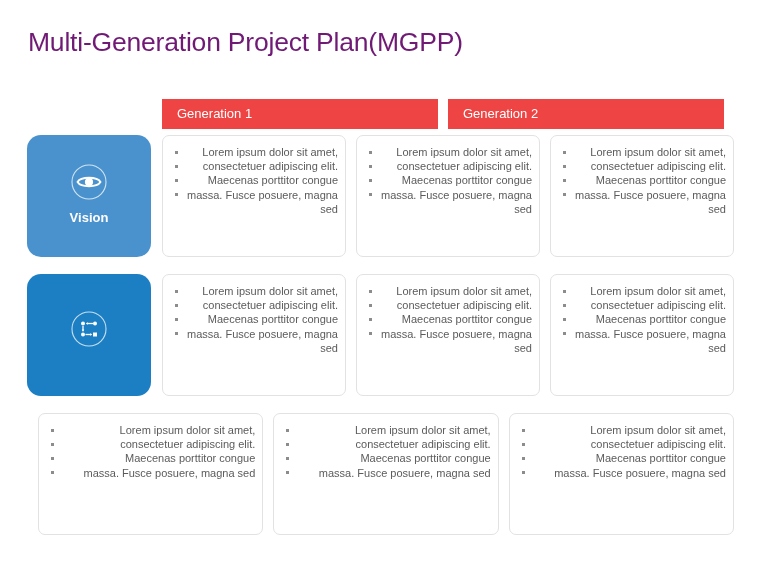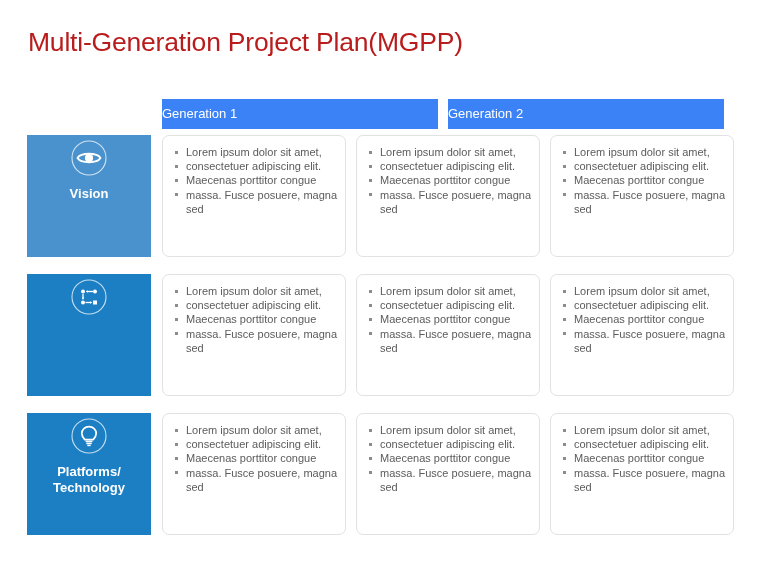--- a/index.html
+++ b/index.html
@@ -21,21 +21,21 @@
     background: #ffffff;
   }
 
   
   .slide-title {
     position: absolute;
     left: 28px;
     top: 27px;
     font-size: 26.5px;
     font-weight: 400;
-    color: #b91c1c;
+    color: #701a75;
     letter-spacing: -0.2px;
     white-space: nowrap;
   }
 
   
   .matrix {
     position: absolute;
     left: 27px;
     top: 99px;
     width: 707px;
@@ -51,24 +51,25 @@
     flex: 0 0 124px;
     height: 30px;
   }
   .head-gap {
     width: 11px;
     flex: 0 0 11px;
   }
   .col-head {
     flex: 1 1 0;
     height: 30px;
-    background: #3b82f6;
+    background: #ef4444;
     color: #ffffff;
     font-size: 13px;
     line-height: 30px;
+    padding-left: 15px;
     box-sizing: border-box;
     white-space: nowrap;
     overflow: hidden;
   }
   .col-gap {
     width: 10px;
     flex: 0 0 10px;
   }
 
   .matrix-row {
@@ -78,24 +79,25 @@
     height: 122px;
   }
   .matrix-row.row-spaced {
     margin-top: 17px;
   }
 
   
   .cat-tile {
     width: 124px;
     flex: 0 0 124px;
-    border-radius: 0;
+    border-radius: 14px;
     display: flex;
     flex-direction: column;
     align-items: center;
+    justify-content: center;
     box-sizing: border-box;
     padding: 4px 4px 8px 4px;
   }
   .cat-icon {
     width: 38px;
     height: 38px;
     margin-bottom: 9px;
     flex: 0 0 auto;
   }
   .cat-icon svg {
@@ -119,20 +121,21 @@
     border-radius: 7px;
     background: #ffffff;
     box-sizing: border-box;
     padding: 9px 7px 8px 7px;
     overflow: hidden;
   }
   .card ul {
     margin: 0;
     padding: 0 0 0 16px;
     list-style: none;
+    text-align: right;
   }
   .card li {
     position: relative;
     font-size: 11px;
     line-height: 14.2px;
     color: #5b5b5b;
     margin-bottom: 0;
     padding-left: 0;
   }
   .card li::before {
@@ -244,33 +247,20 @@
         <ul>
           <li>Lorem ipsum dolor sit amet,</li>
           <li>consectetuer adipiscing elit.</li>
           <li>Maecenas porttitor congue</li>
           <li>massa. Fusce posuere, magna sed</li>
         </ul>
       </div>
     </div>
 
     <div class="matrix-row row-spaced">
-      <div class="cat-tile" style="background:#1c7fc4">
-        <span class="cat-icon">
-          <svg viewBox="0 0 38 38">
-            <circle cx="19" cy="19" r="17" fill="none" stroke="#ffffff" stroke-width="1.1" opacity="0.75"></circle>
-            <path d="M19 9.6 C14.9 9.6, 11.8 12.7, 11.8 16.6 C11.8 19.3, 13.4 21.2, 14.8 22.6 L23.2 22.6 C24.6 21.2, 26.2 19.3, 26.2 16.6 C26.2 12.7, 23.1 9.6, 19 9.6 Z" fill="none" stroke="#ffffff" stroke-width="1.7" stroke-linejoin="round"></path>
-            <path d="M15.6 24.4 L22.4 24.4" stroke="#ffffff" stroke-width="1.5"></path>
-            <path d="M16.3 26.4 L21.7 26.4" stroke="#ffffff" stroke-width="1.5"></path>
-            <path d="M17.3 28.4 L20.7 28.4" stroke="#ffffff" stroke-width="1.5"></path>
-          </svg>
-        </span>
-        <span class="cat-label">Platforms/
-Technology</span>
-      </div>
       <div class="head-gap"></div>
       <div class="card">
         <ul>
           <li>Lorem ipsum dolor sit amet,</li>
           <li>consectetuer adipiscing elit.</li>
           <li>Maecenas porttitor congue</li>
           <li>massa. Fusce posuere, magna sed</li>
         </ul>
       </div>
       <div class="col-gap"></div>

